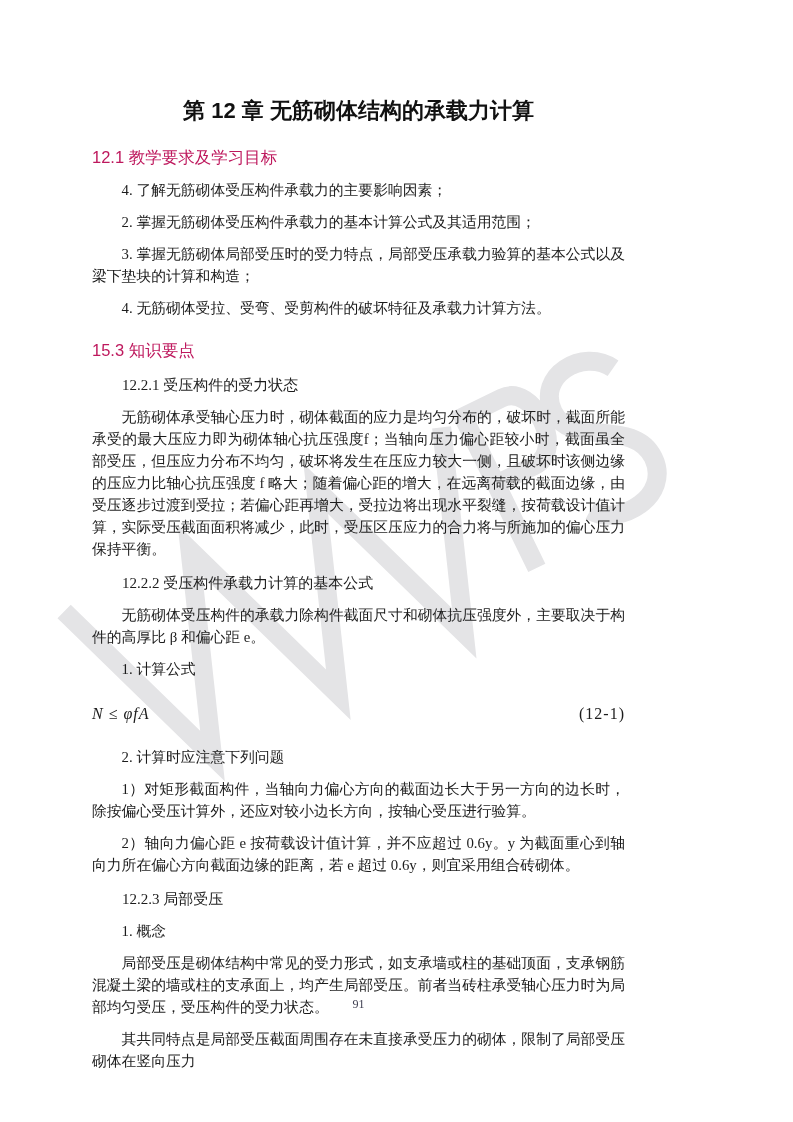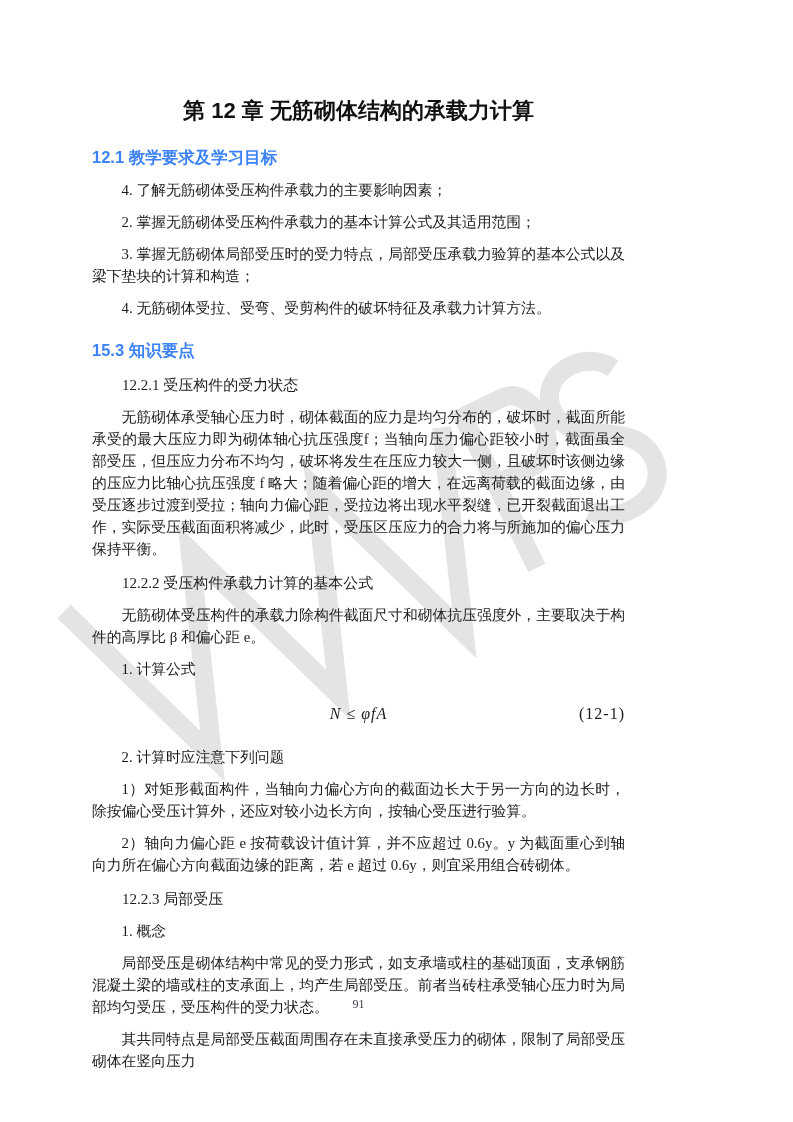--- a/index.html
+++ b/index.html
@@ -36,44 +36,44 @@
     font-size: 22px;
     font-weight: bold;
     line-height: 30px;
     text-align: center;
     color: #111111;
   }
   .sec-heading {
     margin: 19px 0 0 0;
     font-family: "Liberation Sans", "DejaVu Sans", sans-serif;
     font-size: 16.5px;
-    font-weight: bold;
+    font-weight: normal;
     line-height: 24px;
-    color: #3b82f6;
+    color: #be185d;
   }
   .sub-heading {
     margin: 12px 0 0 0;
     font-size: 15px;
     font-weight: normal;
     line-height: 22px;
     text-indent: 2em;
   }
   .para {
     margin: 10px 0 0 0;
     font-size: 14.8px;
     line-height: 22px;
     text-align: justify;
     text-indent: 2em;
   }
   .formula-row {
     position: relative;
     margin: 22px 0 20px 0;
     font-size: 16px;
     line-height: 24px;
-    text-align: center;
+    text-align: left;
   }
   .formula-expr {
     font-style: italic;
     letter-spacing: 1px;
   }
   .formula-num {
     position: absolute;
     right: 0;
     top: 0;
     font-style: normal;
@@ -112,21 +112,21 @@
 
     <p class="para">4. 了解无筋砌体受压构件承载力的主要影响因素；</p>
     <p class="para">2. 掌握无筋砌体受压构件承载力的基本计算公式及其适用范围；</p>
     <p class="para">3. 掌握无筋砌体局部受压时的受力特点，局部受压承载力验算的基本公式以及梁下垫块的计算和构造；</p>
     <p class="para">4. 无筋砌体受拉、受弯、受剪构件的破坏特征及承载力计算方法。</p>
 
     <h2 class="sec-heading">15.3 知识要点</h2>
 
     <h3 class="sub-heading">12.2.1 受压构件的受力状态</h3>
 
-    <p class="para">无筋砌体承受轴心压力时，砌体截面的应力是均匀分布的，破坏时，截面所能承受的最大压应力即为砌体轴心抗压强度f；当轴向压力偏心距较小时，截面虽全部受压，但压应力分布不均匀，破坏将发生在压应力较大一侧，且破坏时该侧边缘的压应力比轴心抗压强度 f 略大；随着偏心距的增大，在远离荷载的截面边缘，由受压逐步过渡到受拉；轴向力偏心距，受拉边将出现水平裂缝，已开裂截面退出工作，实际受压截面面积将减少，此时，受压区压应力的合力将与所施加的偏心压力保持平衡。</p>
+    <p class="para">无筋砌体承受轴心压力时，砌体截面的应力是均匀分布的，破坏时，截面所能承受的最大压应力即为砌体轴心抗压强度f；当轴向压力偏心距较小时，截面虽全部受压，但压应力分布不均匀，破坏将发生在压应力较大一侧，且破坏时该侧边缘的压应力比轴心抗压强度 f 略大；随着偏心距的增大，在远离荷载的截面边缘，由受压逐步过渡到受拉；若偏心距再增大，受拉边将出现水平裂缝，按荷载设计值计算，实际受压截面面积将减少，此时，受压区压应力的合力将与所施加的偏心压力保持平衡。</p>
 
     <h3 class="sub-heading">12.2.2 受压构件承载力计算的基本公式</h3>
 
     <p class="para">无筋砌体受压构件的承载力除构件截面尺寸和砌体抗压强度外，主要取决于构件的高厚比 β 和偏心距 e。</p>
 
     <p class="para">1. 计算公式</p>
 
     <div class="formula-row">
       <span class="formula-expr">N ≤ φfA</span>
       <span class="formula-num">(12-1)</span>

